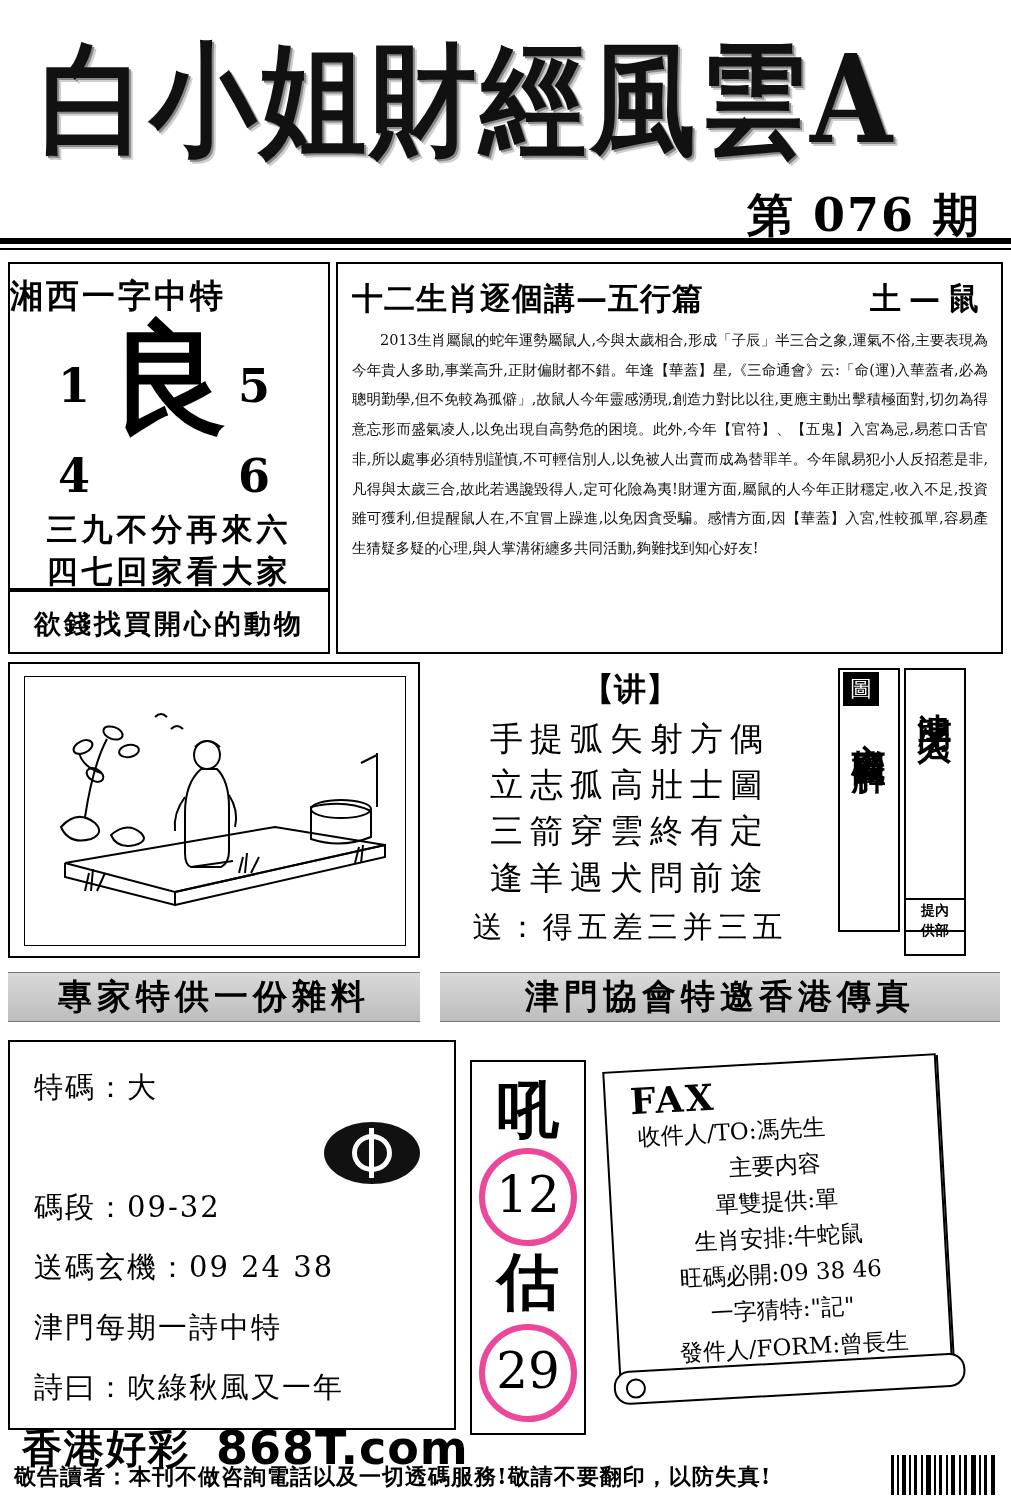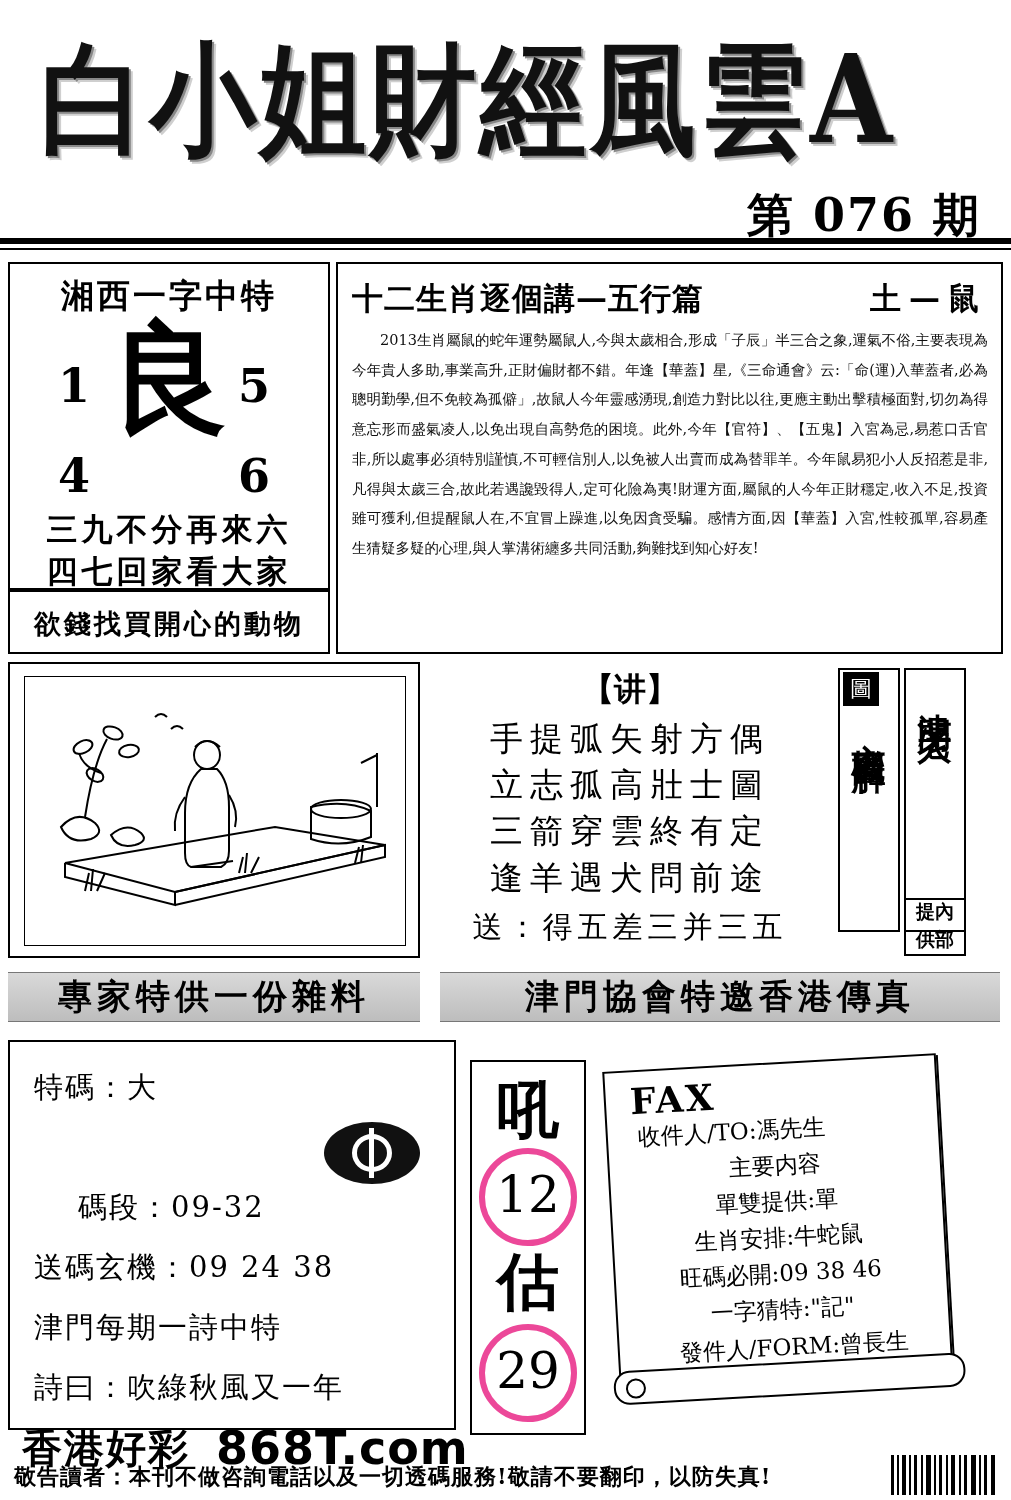--- a/index.html
+++ b/index.html
@@ -34,21 +34,21 @@
     font-weight:bold;font-size:46px;letter-spacing:2px;
   }
   .rule{position:absolute;left:0;width:1011px;background:#000;}
 
   
   .box{position:absolute;border:2px solid #000;box-sizing:border-box;}
 
   
   .left-panel{left:8px;top:262px;width:322px;height:328px;}
   .lp-title{
-    position:absolute;left:0;top:10px;width:100%;text-align:center;
+    position:absolute;left:0;top:10px;width:100%;text-align:left;
     font-family:"DejaVu Serif","Liberation Serif",serif;
     font-weight:bold;font-size:33px;letter-spacing:3px;
   }
   .big-char{
     position:absolute;left:0;top:54px;width:100%;text-align:center;
     font-family:"DejaVu Serif","Liberation Serif",serif;
     font-weight:bold;font-size:120px;line-height:1;
     color:#000;
   }
   .n{position:absolute;font-family:"DejaVu Serif","Liberation Serif",serif;font-weight:bold;font-size:46px;}
@@ -121,21 +121,21 @@
     font-weight:bold;font-size:34px;letter-spacing:6px;
     position:absolute;left:50%;transform:translateX(-50%);top:8px;
     white-space:nowrap;
   }
   .seal{
     position:absolute;left:843px;top:672px;width:36px;height:34px;background:#000;color:#fff;
     font-size:22px;text-align:center;line-height:34px;
     font-family:"DejaVu Serif","Liberation Serif",serif;
   }
   .stamp-box{position:absolute;left:904px;top:898px;width:62px;height:58px;border:2px solid #000;box-sizing:border-box;text-align:center;}
-  .stamp-box span{display:block;font-family:Liberation Mono, monospace;font-size:19px;line-height:1.45;font-weight:bold;}
+  .stamp-box span{display:block;font-family:Liberation Sans, sans-serif;font-size:14px;line-height:1.45;font-weight:bold;}
 
   
   .banner{
     position:absolute;height:48px;
     background:linear-gradient(#d9d9d9,#bdbdbd);
     border-top:1px solid #777;border-bottom:1px solid #777;
     font-family:"DejaVu Serif","Liberation Serif",serif;
     font-weight:bold;font-size:34px;letter-spacing:5px;
     display:flex;align-items:center;justify-content:center;
     white-space:nowrap;
@@ -145,21 +145,21 @@
 
   
   .info-box{left:8px;top:1040px;width:448px;height:390px;}
   .info-row{
     position:absolute;left:24px;
     font-family:"DejaVu Serif","Liberation Serif",serif;
     font-size:29px;letter-spacing:2px;white-space:nowrap;
   }
   .r1{top:26px;}
   .r2{top:86px;}
-  .r3{top:146px;margin-left:44px;}
+  .r3{top:146px;}
   .r4{top:206px;}
   .r5{top:266px;}
   .r6{top:326px;}
   .logo-fish{
     position:absolute;right:34px;top:80px;width:96px;height:62px;
     border-radius:50%/50%;
     background:#111;
   }
   .logo-fish:after{
     content:"";position:absolute;left:28px;top:12px;width:40px;height:38px;

